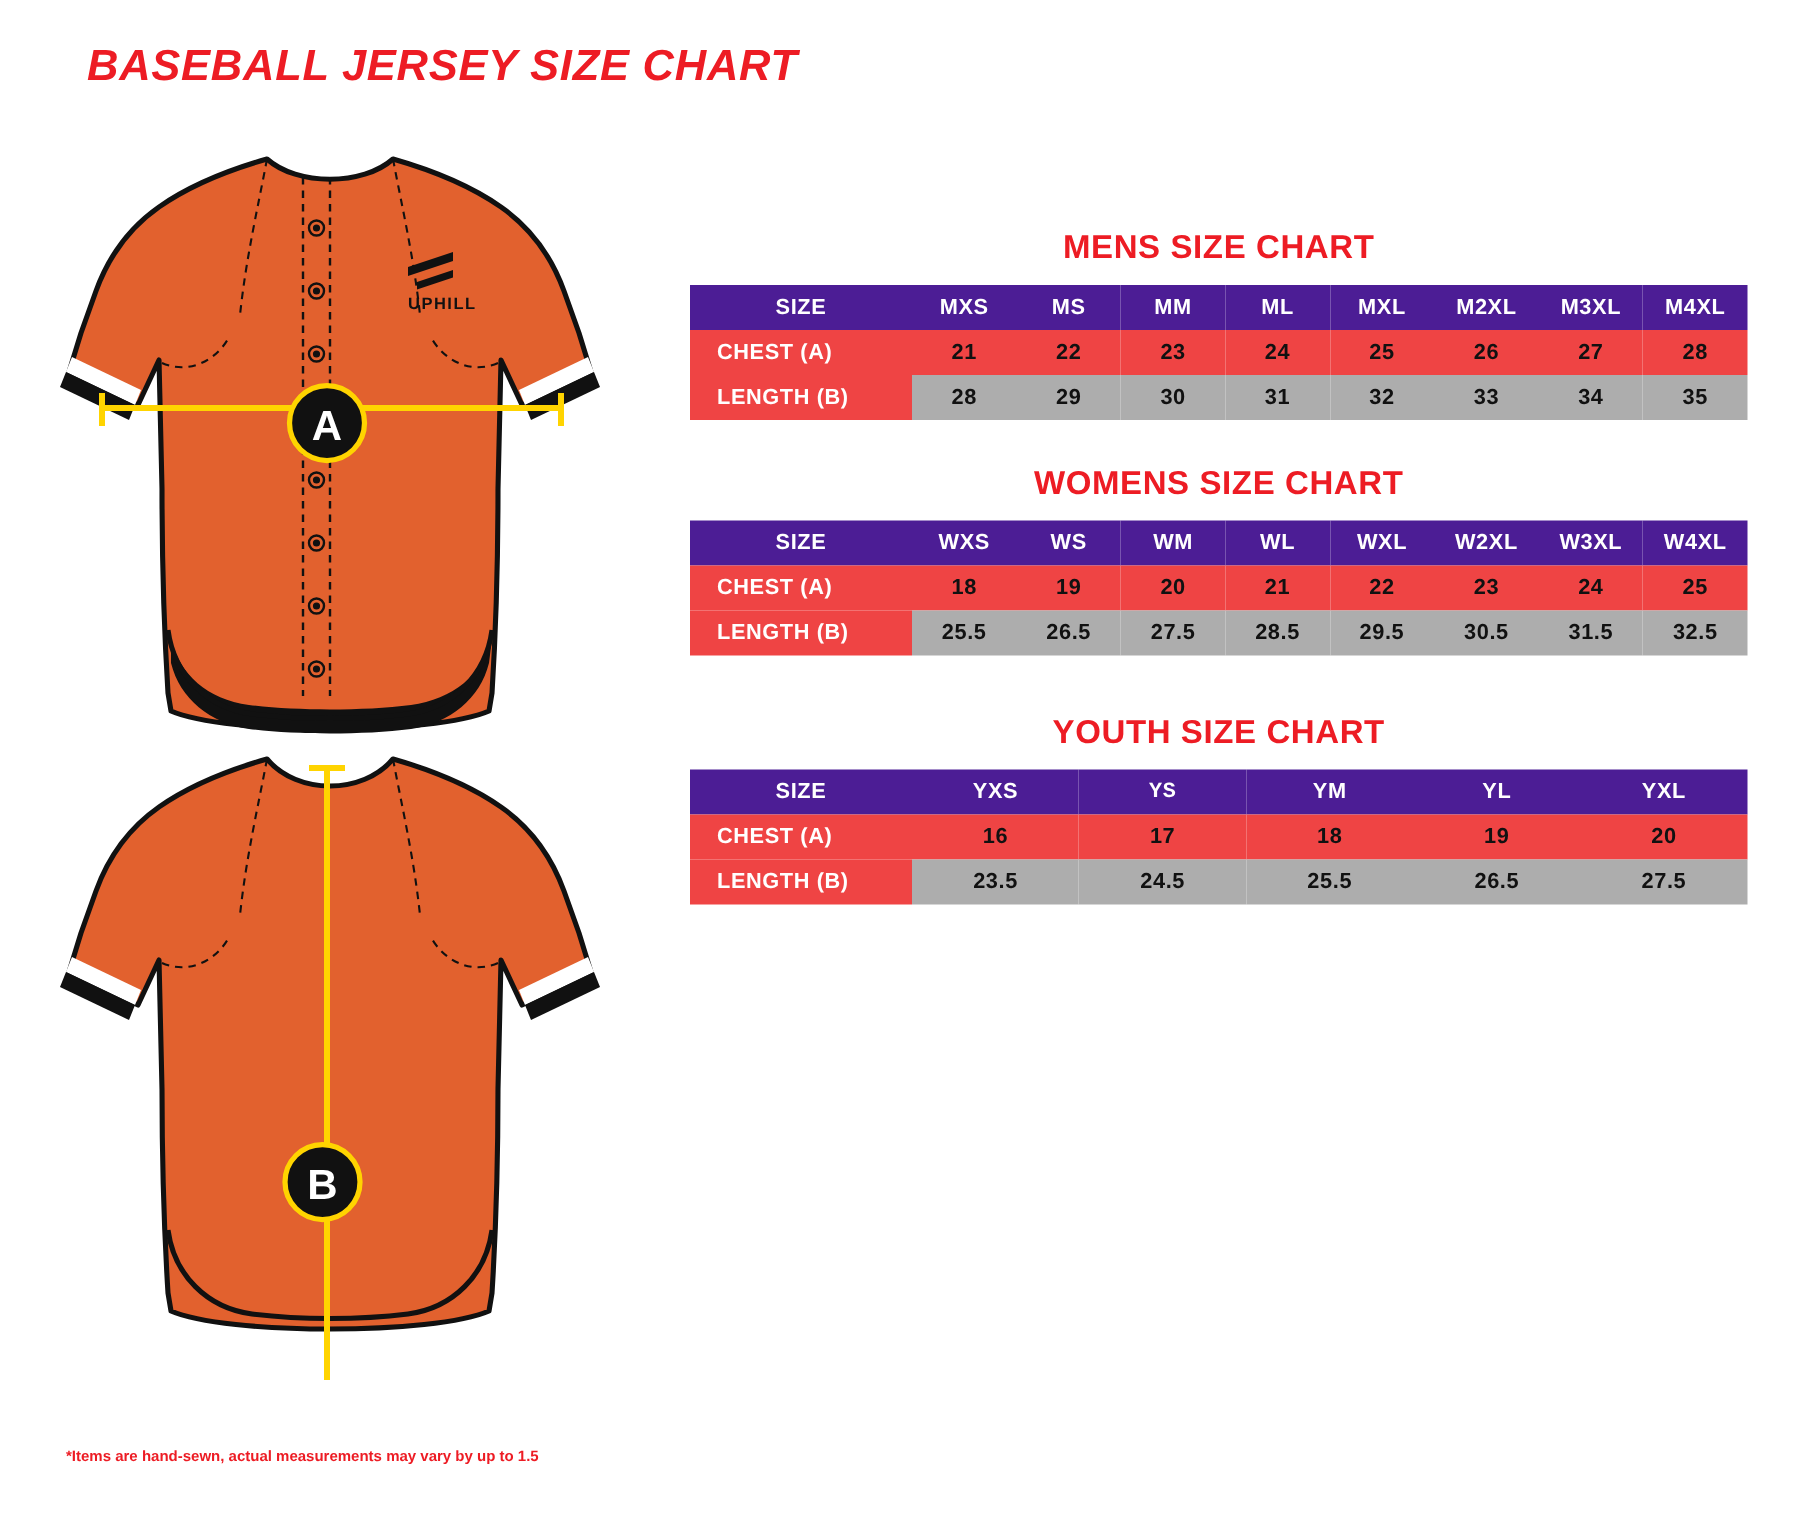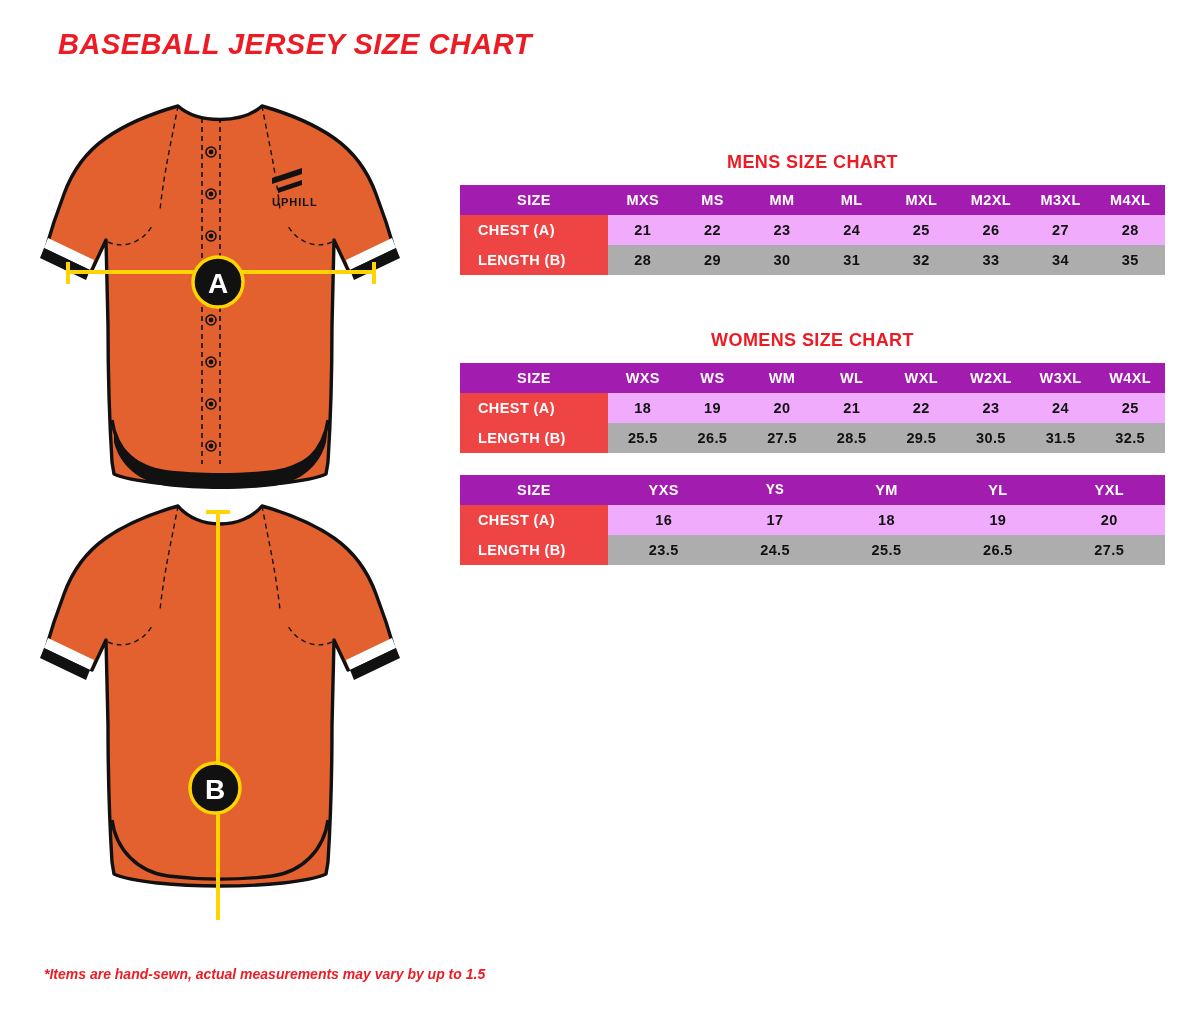--- a/index.html
+++ b/index.html
@@ -24,46 +24,45 @@
     font-style: italic;
     letter-spacing: 0.5px;
     color: #ed1c24;
     white-space: nowrap;
   }
 
   #footnote {
     position: absolute;
     left: 44px;
     top: 966px;
-    font-size: 14px;
+    font-size: 10px;
     font-weight: bold;
-    font-style: italic;
     color: #ed1c24;
     white-space: nowrap;
   }
 
   
   #illustration {
     position: absolute;
     left: 30px;
     top: 90px;
     width: 410px;
     height: 830px;
   }
   #illustration svg { display: block; }
 
   
   .chart-block { position: absolute; }
   #mens-block   { left: 460px; top: 152px;  width: 705px; }
-  #womens-block { left: 460px; top: 330px;  width: 705px; }
+  #womens-block { left: 460px; top: 309px;  width: 705px; }
   #youth-block  { left: 460px; top: 475px;  width: 705px; }
 
   .chart-heading {
     text-align: center;
-    font-size: 18px;
+    font-size: 22px;
     font-weight: bold;
     color: #ed1c24;
     letter-spacing: 0.4px;
     margin: 0 0 12px 0;
     white-space: nowrap;
   }
 
   table.size-table {
     border-collapse: collapse;
     width: 705px;
@@ -73,32 +72,32 @@
     padding: 0;
     margin: 0;
     height: 30px;
     font-size: 14.5px;
     font-weight: bold;
     text-align: center;
     vertical-align: middle;
     letter-spacing: 0.4px;
   }
   
-  tr.header-row td { background: #a21caf; color: #ffffff; }
+  tr.header-row td { background: #4c1d95; color: #ffffff; }
   tr.header-row td.label-cell { text-align: center; }
 
   
   tr.data-row td.label-cell {
     background: #ef4444;
     color: #ffffff;
     text-align: left;
     padding-left: 18px;
   }
   tr.data-row td.value-cell {
-    background: #f0abfc;
+    background: #ef4444;
     color: #111111;
   }
   tr.data-row.alt td.value-cell {
     background: #adadad;
   }
 
   .col-label { width: 148px; }
 </style>
 </head>
 <body>
@@ -317,20 +316,21 @@
           <td class="value-cell">29.5</td>
           <td class="value-cell">30.5</td>
           <td class="value-cell">31.5</td>
           <td class="value-cell">32.5</td>
         </tr>
       </tbody>
   </table>
 </div>
 
 <div class="chart-block" id="youth-block">
+  <div class="chart-heading">YOUTH SIZE CHART</div>
   <table class="size-table">
     <tbody id="youth-body">
         <tr class="header-row">
           <td class="label-cell col-label">SIZE</td>
           <td style="width: 111.4px;">YXS</td>
           <td style="width: 111.4px; font-family: Liberation Mono, monospace;">YS</td>
           <td style="width: 111.4px;">YM</td>
           <td style="width: 111.4px;">YL</td>
           <td style="width: 111.4px;">YXL</td>
         </tr>

